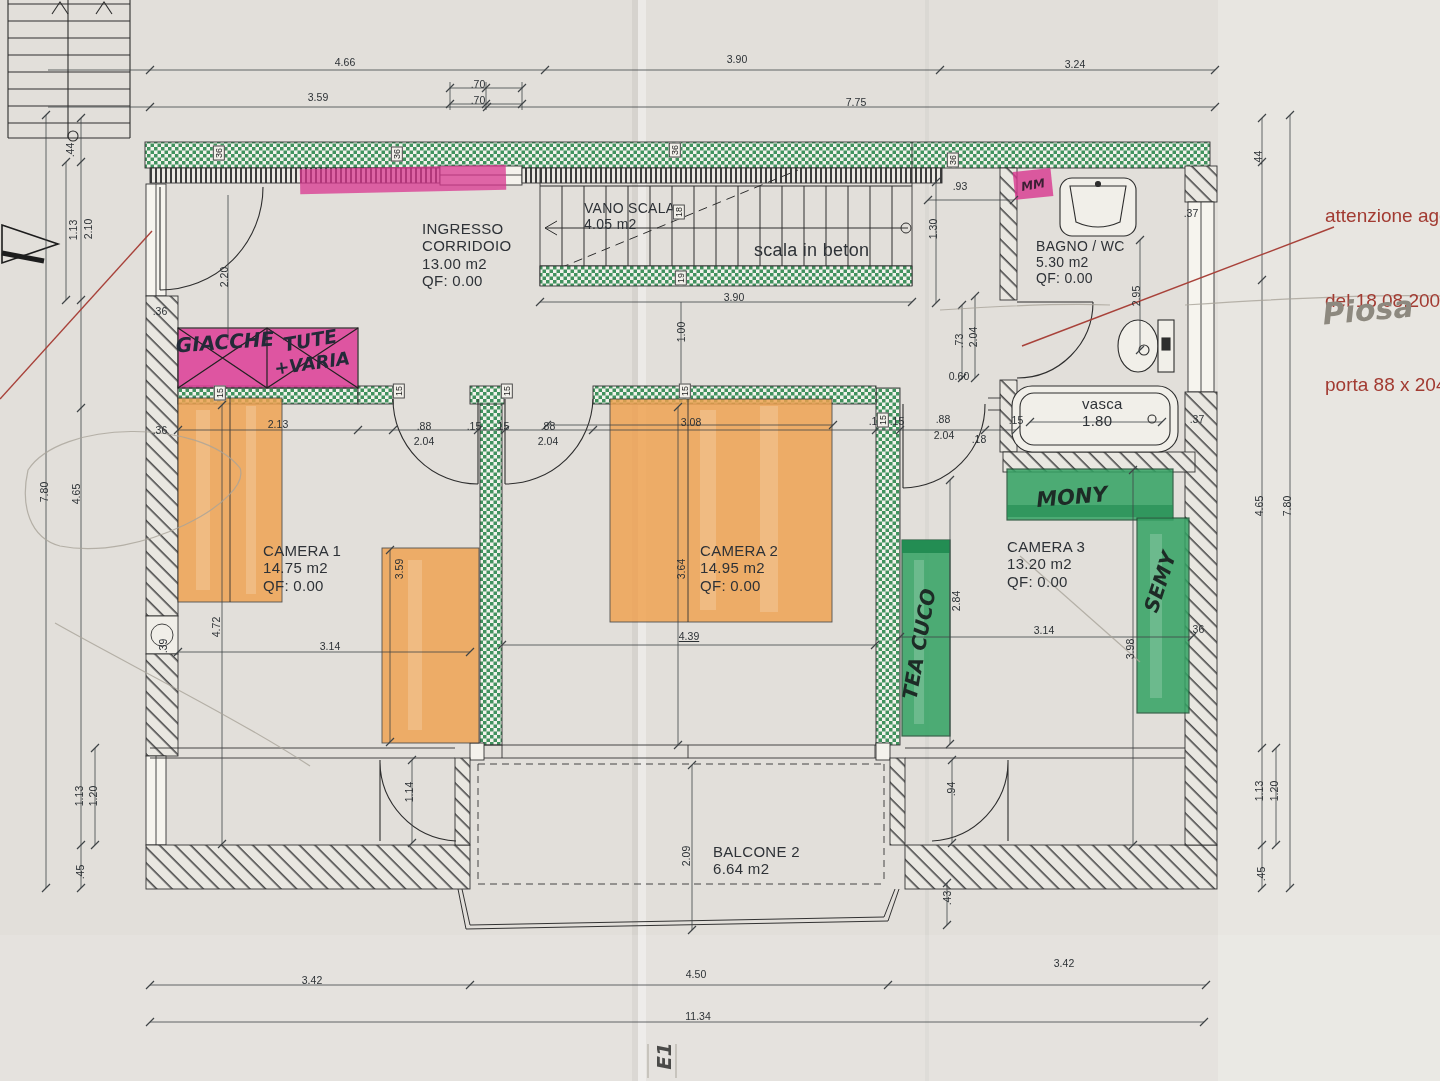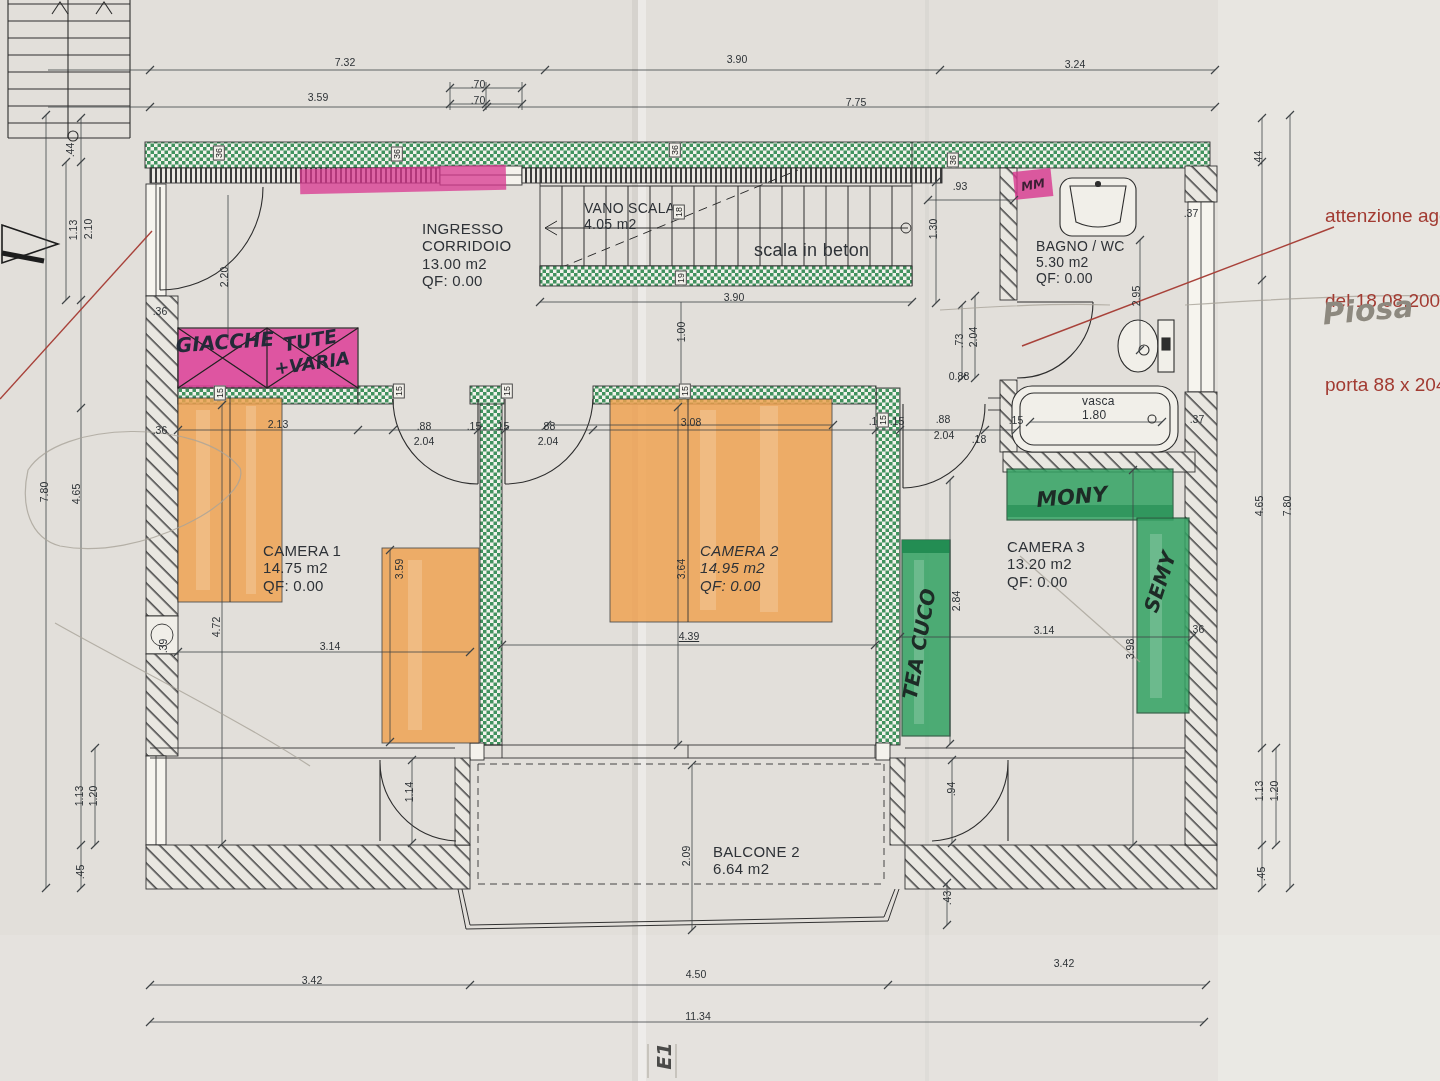--- a/index.html
+++ b/index.html
@@ -234,25 +234,25 @@
   <div>attenzione agg</div>
   <div>del 18.08.2008</div>
   <div>porta 88 x 204</div>
 </div>
 
 <span class="room" style="left: 422px; top: 196px; font-size: 15px; margin-top: 24px;"><div>INGRESSO</div><div>CORRIDOIO</div><div>13.00 m2</div><div>QF: 0.00</div></span>
     <span class="room" style="left: 584px; top: 200px; font-size: 14px;"><div>VANO SCALA</div><div>4.05 m2</div></span>
     <span class="room" style="left: 754px; top: 240px; font-size: 18px;"><div>scala in beton</div></span>
     <span class="room" style="left: 1036px; top: 222px; font-size: 14px; margin-top: 16px;"><div>BAGNO / WC</div><div>5.30 m2</div><div>QF: 0.00</div></span>
     <span class="room" style="left: 263px; top: 542px; font-size: 15px;"><div>CAMERA 1</div><div>14.75 m2</div><div>QF: 0.00</div></span>
-    <span class="room" style="left: 700px; top: 542px; font-size: 15px; font-style: italic;"><div>CAMERA 2</div><div>14.95 m2</div><div>QF: 0.00</div></span>
+    <span class="room" style="left: 700px; top: 542px; font-size: 15px;"><div>CAMERA 2</div><div>14.95 m2</div><div>QF: 0.00</div></span>
     <span class="room" style="left: 1007px; top: 538px; font-size: 15px;"><div>CAMERA 3</div><div>13.20 m2</div><div>QF: 0.00</div></span>
     <span class="room" style="left: 713px; top: 843px; font-size: 15px;"><div>BALCONE 2</div><div>6.64 m2</div></span>
-    <span class="room" style="left: 1082px; top: 395px; font-size: 12px;"><div>vasca</div><div>1.80</div></span>
-    <span class="dim" style="left: 345px; top: 62px; transform: translate(-50%, -50%) rotate(0deg);">7.32</span>
+    <span class="room" style="left: 1082px; top: 395px; font-size: 15px;"><div>vasca</div><div>1.80</div></span>
+    <span class="dim" style="left: 345px; top: 62px; transform: translate(-50%, -50%) rotate(0deg);">4.66</span>
     <span class="dim" style="left: 737px; top: 59px; transform: translate(-50%, -50%) rotate(0deg);">3.90</span>
     <span class="dim" style="left: 1075px; top: 64px; transform: translate(-50%, -50%) rotate(0deg);">3.24</span>
     <span class="dim" style="left: 318px; top: 97px; transform: translate(-50%, -50%) rotate(0deg);">3.59</span>
     <span class="dim" style="left: 856px; top: 102px; transform: translate(-50%, -50%) rotate(0deg);">7.75</span>
     <span class="dim" style="left: 478px; top: 84px; transform: translate(-50%, -50%) rotate(0deg);">.70</span>
     <span class="dim" style="left: 478px; top: 100px; transform: translate(-50%, -50%) rotate(0deg);">.70</span>
     <span class="dim" style="left: 70px; top: 150px; transform: translate(-50%, -50%) rotate(-90deg);">.44</span>
     <span class="dim" style="left: 73px; top: 230px; transform: translate(-50%, -50%) rotate(-90deg);">1.13</span>
     <span class="dim" style="left: 88px; top: 229px; transform: translate(-50%, -50%) rotate(-90deg);">2.10</span>
     <span class="dim" style="left: 44px; top: 492px; transform: translate(-50%, -50%) rotate(-90deg);">7.80</span>
@@ -278,21 +278,21 @@
     <span class="dim" style="left: 944px; top: 435px; transform: translate(-50%, -50%) rotate(0deg);">2.04</span>
     <span class="dim" style="left: 979px; top: 420px; transform: translate(-50%, -50%) rotate(0deg); margin-top: 19px;">.18</span>
     <span class="dim" style="left: 1016px; top: 420px; transform: translate(-50%, -50%) rotate(0deg);">.15</span>
     <span class="dim" style="left: 734px; top: 297px; transform: translate(-50%, -50%) rotate(0deg);">3.90</span>
     <span class="dim" style="left: 681px; top: 332px; transform: translate(-50%, -50%) rotate(-90deg);">1.00</span>
     <span class="dim" style="left: 960px; top: 186px; transform: translate(-50%, -50%) rotate(0deg);">.93</span>
     <span class="dim" style="left: 933px; top: 229px; transform: translate(-50%, -50%) rotate(-90deg);">1.30</span>
     <span class="dim" style="left: 1136px; top: 296px; transform: translate(-50%, -50%) rotate(-90deg);">2.95</span>
     <span class="dim" style="left: 959px; top: 341px; transform: translate(-50%, -50%) rotate(-90deg);">.73</span>
     <span class="dim" style="left: 973px; top: 337px; transform: translate(-50%, -50%) rotate(-90deg);">2.04</span>
-    <span class="dim" style="left: 959px; top: 376px; transform: translate(-50%, -50%) rotate(0deg);">0.88</span>
+    <span class="dim" style="left: 959px; top: 376px; transform: translate(-50%, -50%) rotate(0deg);">0.60</span>
     <span class="dim" style="left: 1191px; top: 213px; transform: translate(-50%, -50%) rotate(0deg);">.37</span>
     <span class="dim" style="left: 1258px; top: 158px; transform: translate(-50%, -50%) rotate(-90deg);">.44</span>
     <span class="dim" style="left: 1197px; top: 419px; transform: translate(-50%, -50%) rotate(0deg);">.37</span>
     <span class="dim" style="left: 216px; top: 627px; transform: translate(-50%, -50%) rotate(-90deg);">4.72</span>
     <span class="dim" style="left: 330px; top: 646px; transform: translate(-50%, -50%) rotate(0deg);">3.14</span>
     <span class="dim" style="left: 399px; top: 569px; transform: translate(-50%, -50%) rotate(-90deg);">3.59</span>
     <span class="dim" style="left: 681px; top: 569px; transform: translate(-50%, -50%) rotate(-90deg);">3.64</span>
     <span class="dim" style="left: 689px; top: 636px; transform: translate(-50%, -50%) rotate(0deg); text-decoration: underline;">4.39</span>
     <span class="dim" style="left: 956px; top: 601px; transform: translate(-50%, -50%) rotate(-90deg);">2.84</span>
     <span class="dim" style="left: 1044px; top: 630px; transform: translate(-50%, -50%) rotate(0deg);">3.14</span>

